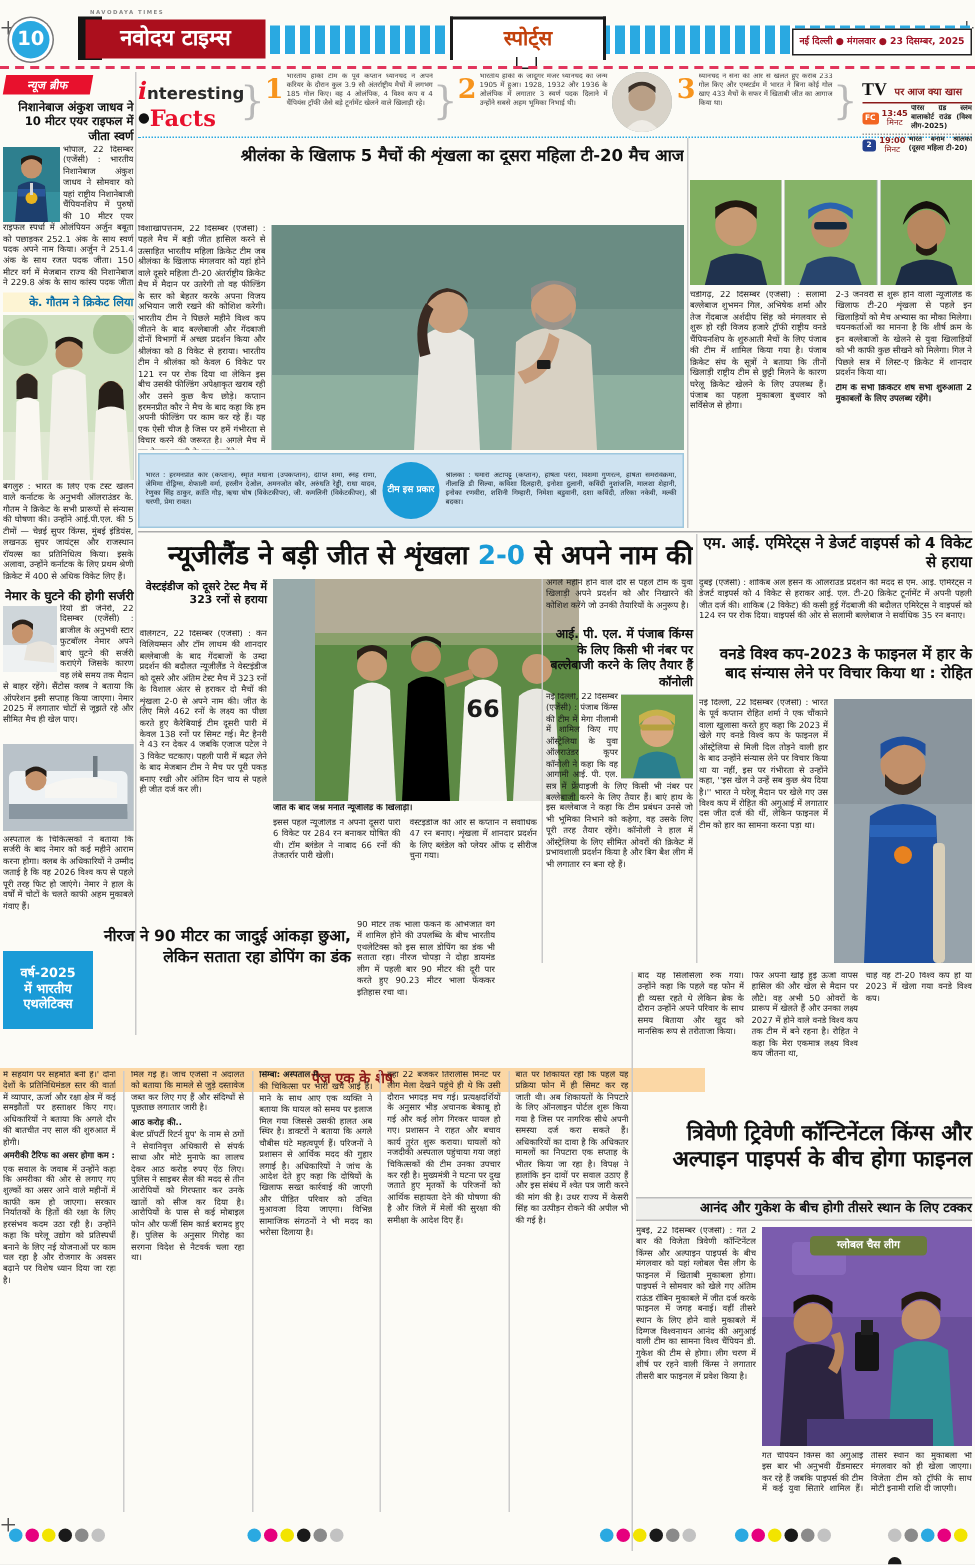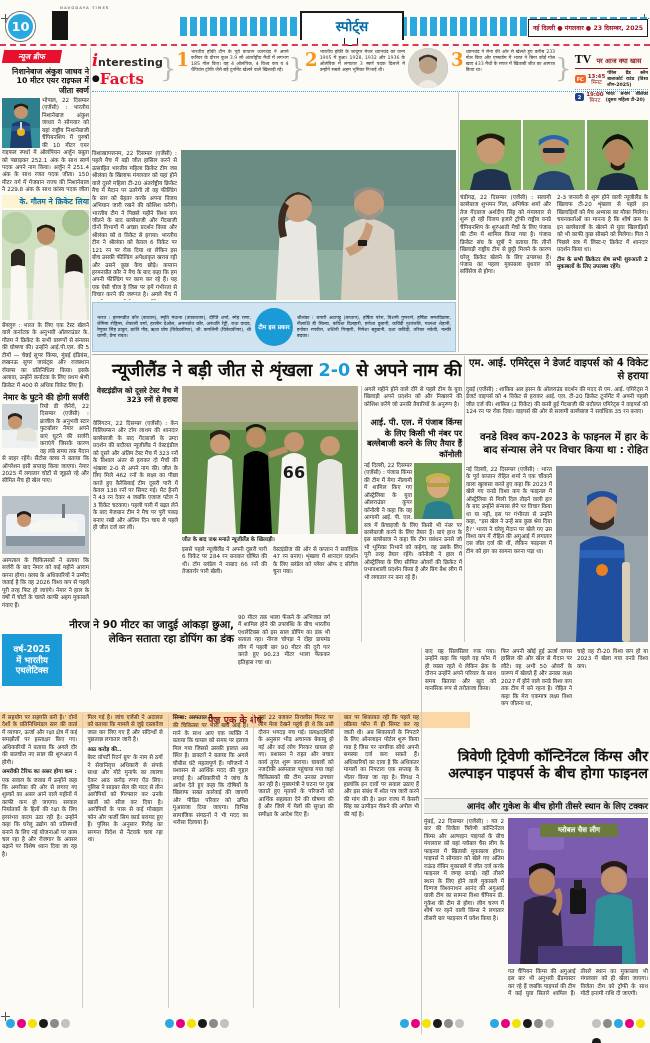--- a/index.html
+++ b/index.html
@@ -33,24 +33,26 @@
 
   <div class="crop" style="left:1px;top:14px;"></div>
   <div class="crop" style="left:640px;top:14px;"></div>
   <div class="crop" style="left:1px;top:1012px;"></div>
 
   <div class="abs" style="left:8px;top:14px;width:25px;height:25px;border-radius:50%;background:#2aa9e1;color:#fff;
               font-weight:800;font-size:13px;line-height:25px;text-align:center;
               box-shadow:0 0 0 2px #fff,0 0 0 3px #777;">10</div>
   <div class="abs" style="left:60px;top:6px;font-size:3.6px;letter-spacing:1px;color:#888;font-weight:700;">NAVODAYA TIMES</div>
   <div class="abs" style="left:52px;top:11px;width:16px;height:29px;background:#151515;"></div>
+  <div class="abs" style="left:57px;top:13px;width:120px;height:26px;background:#ab0f1d;color:#fff;font-weight:800;
+              font-size:14.5px;line-height:26px;text-align:center;">नवोदय टाइम्स</div>
   <div class="abs" style="left:180px;top:17px;width:468px;height:19px;
               background:repeating-linear-gradient(90deg,#2aa9e1 0 7px,#ffffff 7px 10px);"></div>
   <div class="abs" style="left:300px;top:11px;width:100px;height:27px;background:#fff;border:2.5px solid #1b1b1b;border-bottom:none;
-              color:#0369a1;font-weight:800;font-size:13.5px;line-height:26px;text-align:center;">स्पोर्ट्स</div>
+              color:#c2410c;font-weight:800;font-size:13.5px;line-height:26px;text-align:center;">स्पोर्ट्स</div>
   <div class="abs" style="left:344px;top:38px;width:12px;height:7px;background:#fff;border:1.5px solid #1b1b1b;border-top:none;"></div>
   <div class="abs" style="left:528px;top:19px;width:118px;height:16px;background:#fff;border:1.3px solid #222;color:#a01325;
               font-weight:700;font-size:6.2px;line-height:15px;text-align:center;">नई दिल्ली ● मंगलवार ● 23 दिसम्बर, 2025</div>
   <div class="abs" style="left:0;top:44px;width:650px;border-top:2px dashed #e2355c;"></div>
 
   <div class="abs" style="left:92px;top:46px;width:556px;height:45px;display:flex;align-items:stretch;border-bottom:1.5px dotted #2aa9e1;">
     <div style="width:68px;padding-top:5px;">
       <div style="font-weight:800;font-size:11px;color:#2b2b2b;"><span style="font-family:'DejaVu Serif',serif;font-style:italic;color:#e8112d;font-size:16px;">i</span><span>nteresting</span></div>
       <div style="font-family:'DejaVu Serif',serif;font-weight:700;font-size:15px;color:#e8112d;"><span style="color:#111;font-size:9px;vertical-align:3px;">●</span><span>Facts</span></div>
     </div>
@@ -157,20 +159,21 @@
         <rect x="4" y="18" width="79" height="30" rx="4" fill="#eef2f4"></rect>
         <rect x="4" y="40" width="79" height="10" fill="#8a97a1"></rect>
         <circle cx="22" cy="24" r="7" fill="#c6936c"></circle>
         <path d="M15 22 Q22 14 29 22 L29 18 Q22 12 15 18Z" fill="#241c16"></path>
         <path d="M28 28 Q50 18 76 26 L76 36 L28 36Z" fill="#f7f6f2"></path>
         <rect x="60" y="8" width="3" height="14" fill="#6f7a82"></rect>
       </svg>
   </div>
   <div class="abs t" style="left:2px;top:557px;width:87px;height:52px;">अस्पताल के चिकित्सकों ने बताया कि सर्जरी के बाद नेमार को कई महीने आराम करना होगा। क्लब के अधिकारियों ने उम्मीद जताई है कि वह 2026 विश्व कप से पहले पूरी तरह फिट हो जाएंगे। नेमार ने हाल के वर्षों में चोटों के चलते काफी अहम मुकाबले गंवाए हैं।</div>
 
+  <div class="abs hd ctr nowrap" style="left:92px;top:95px;width:364px;font-size:11px;">श्रीलंका के खिलाफ 5 मैचों की शृंखला का दूसरा महिला टी-20 मैच आज</div>
   <div class="abs t" style="left:92px;top:150px;width:85px;height:150px;">विशाखापत्तनम, 22 दिसम्बर (एजेंसी) : पहले मैच में बड़ी जीत हासिल करने से उत्साहित भारतीय महिला क्रिकेट टीम जब श्रीलंका के खिलाफ मंगलवार को यहां होने वाले दूसरे महिला टी-20 अंतर्राष्ट्रीय क्रिकेट मैच में मैदान पर उतरेगी तो वह फील्डिंग के स्तर को बेहतर करके अपना विजय अभियान जारी रखने की कोशिश करेगी। भारतीय टीम ने पिछले महीने विश्व कप जीतने के बाद बल्लेबाजी और गेंदबाजी दोनों विभागों में अच्छा प्रदर्शन किया और श्रीलंका को 8 विकेट से हराया। भारतीय टीम ने श्रीलंका को केवल 6 विकेट पर 121 रन पर रोक दिया था लेकिन इस बीच उसकी फील्डिंग अपेक्षाकृत खराब रही और उसने कुछ कैच छोड़े। कप्तान हरमनप्रीत कौर ने मैच के बाद कहा कि हम अपनी फील्डिंग पर काम कर रहे हैं। यह एक ऐसी चीज है जिस पर हमें गंभीरता से विचार करने की जरूरत है। अगले मैच में हम बेहतर वापसी के साथ उतरेंगे।</div>
   <div class="abs ph" style="left:181px;top:150px;width:275px;height:150px;">
     <svg viewBox="0 0 275 150" preserveAspectRatio="none">
       <rect width="275" height="150" fill="#78988e"></rect>
         <rect width="275" height="56" fill="#6a8c83"></rect>
         <rect y="100" width="275" height="50" fill="#8fb0a0"></rect>
       <path d="M95 150 L99 76 Q117 60 135 76 L139 150Z" fill="#e9e7e1"></path>
       <circle cx="117" cy="58" r="14" fill="#c99e7c"></circle>
       <path d="M103 54 Q117 36 131 52 Q129 44 117 42 Q105 44 103 54Z" fill="#3a2a22"></path>
       <path d="M103 52 Q94 66 99 88 L106 86 Q101 68 108 56Z" fill="#3a2a22"></path>
@@ -223,21 +226,21 @@
     <div class="t">2-3 जनवरी से शुरू होने वाली न्यूजीलैंड के खिलाफ टी-20 शृंखला से पहले इन खिलाड़ियों को मैच अभ्यास का मौका मिलेगा। चयनकर्ताओं का मानना है कि शीर्ष क्रम के इन बल्लेबाजों के खेलने से युवा खिलाड़ियों को भी काफी कुछ सीखने को मिलेगा। गिल ने पिछले सत्र में लिस्ट-ए क्रिकेट में शानदार प्रदर्शन किया था।</div>
     <div class="t" style="font-weight:800;margin-top:2px;">टीम के सभी क्रिकेटर शेष सभी शुरुआती 2 मुकाबलों के लिए उपलब्ध रहेंगे।</div>
   </div>
 
   <div class="abs grayline" style="left:92px;top:354px;width:556px;"></div>
   <div class="abs ctr nowrap" style="left:92px;top:357px;width:370px;font-size:17.5px;font-weight:900;color:#101010;">
     <span>न्यूजीलैंड ने बड़ी जीत से शृंखला </span><span class="accent">2-0</span><span> से अपने नाम की</span>
   </div>
   <div class="abs hd ctr" style="left:93px;top:386px;width:85px;font-size:7.3px;line-height:1.3;">वेस्टइंडीज को दूसरे टेस्ट मैच में 323 रनों से हराया</div>
   <div class="abs t" style="left:93px;top:420px;width:85px;height:222px;">वेलिंगटन, 22 दिसम्बर (एजेंसी) : केन विलियम्सन और टॉम लाथम की शानदार बल्लेबाजी के बाद गेंदबाजों के उम्दा प्रदर्शन की बदौलत न्यूजीलैंड ने वेस्टइंडीज को दूसरे और अंतिम टेस्ट मैच में 323 रनों के विशाल अंतर से हराकर दो मैचों की शृंखला 2-0 से अपने नाम की। जीत के लिए मिले 462 रनों के लक्ष्य का पीछा करते हुए कैरेबियाई टीम दूसरी पारी में केवल 138 रनों पर सिमट गई। मैट हैनरी ने 43 रन देकर 4 जबकि एजाज पटेल ने 3 विकेट चटकाए। पहली पारी में बढ़त लेने के बाद मेजबान टीम ने मैच पर पूरी पकड़ बनाए रखी और अंतिम दिन चाय से पहले ही जीत दर्ज कर ली।</div>
-  <div class="abs ph" style="left:182px;top:386px;width:176px;height:148px;">
+  <div class="abs ph" style="left:182px;top:386px;width:176px;height:148px;padding-left:28px;">
     <svg viewBox="0 0 176 148" preserveAspectRatio="none">
       <rect width="176" height="148" fill="#5d8a45"></rect>
         <rect width="176" height="36" fill="#b3ac97"></rect>
         <rect y="36" width="176" height="8" fill="#8aa06b"></rect>
       <circle cx="38" cy="58" r="10" fill="#c79a73"></circle>
         <path d="M28 54 Q38 42 48 54 L48 48 Q38 40 28 48Z" fill="#2a2018"></path>
         <path d="M22 148 L26 74 Q38 64 50 74 L54 148Z" fill="#f2f1ec"></path>
       <circle cx="74" cy="52" r="10" fill="#bd8d64"></circle>
         <path d="M58 148 L62 70 Q74 60 86 70 L90 148Z" fill="#ececе6"></path>
         <path d="M64 46 Q74 36 84 46 L84 42 Q74 34 64 42Z" fill="#1c1812"></path>

